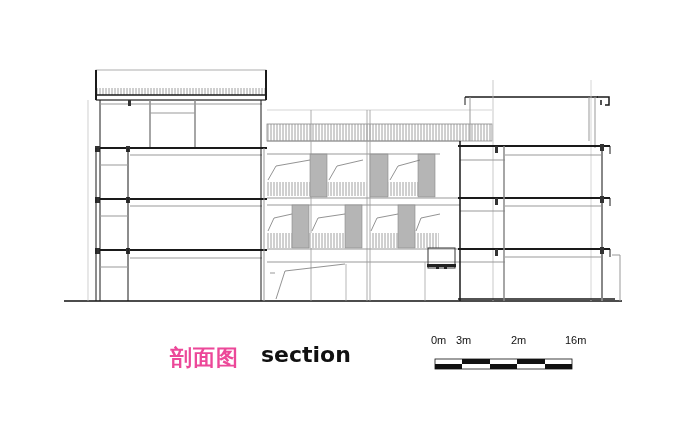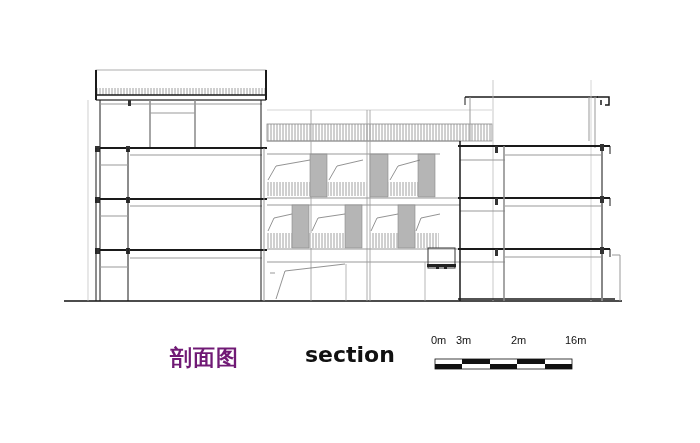--- a/index.html
+++ b/index.html
@@ -1,19 +1,19 @@
 <!DOCTYPE html>
 <html><head>
 <meta charset="utf-8">
 <style>
   html,body{margin:0;padding:0;background:#fff;}
   body{width:700px;height:443px;position:relative;overflow:hidden;font-family:"Liberation Sans",sans-serif;}
   #drawing{position:absolute;left:0;top:0;}
-  .title-cn{position:absolute;left:170px;top:343px;font-family:"DejaVu Sans",sans-serif;font-weight:bold;font-size:22px;color:#701a75;letter-spacing:1px;}
-  .title-en{position:absolute;left:261px;top:342px;font-family:"DejaVu Sans",sans-serif;font-weight:bold;font-size:22px;color:#111;margin-left:44px;}
+  .title-cn{position:absolute;left:170px;top:343px;font-family:"DejaVu Sans",sans-serif;font-weight:bold;font-size:22px;color:#ec4899;letter-spacing:1px;}
+  .title-en{position:absolute;left:261px;top:342px;font-family:"DejaVu Sans",sans-serif;font-weight:bold;font-size:22px;color:#111;}
   .scale-label{position:absolute;top:334px;font-size:11px;color:#111;font-family:"Liberation Sans",sans-serif;}
 </style>
 </head>
 <body>
 
 <svg id="drawing" width="700" height="443" viewBox="0 0 700 443" xmlns="http://www.w3.org/2000/svg">
   <defs>
     <pattern id="vhatch" width="3" height="10" patternUnits="userSpaceOnUse">
       <rect width="3" height="10" fill="#fff"></rect>
       <line x1="1" y1="0" x2="1" y2="10" stroke="#888" stroke-width="0.8"></line>

